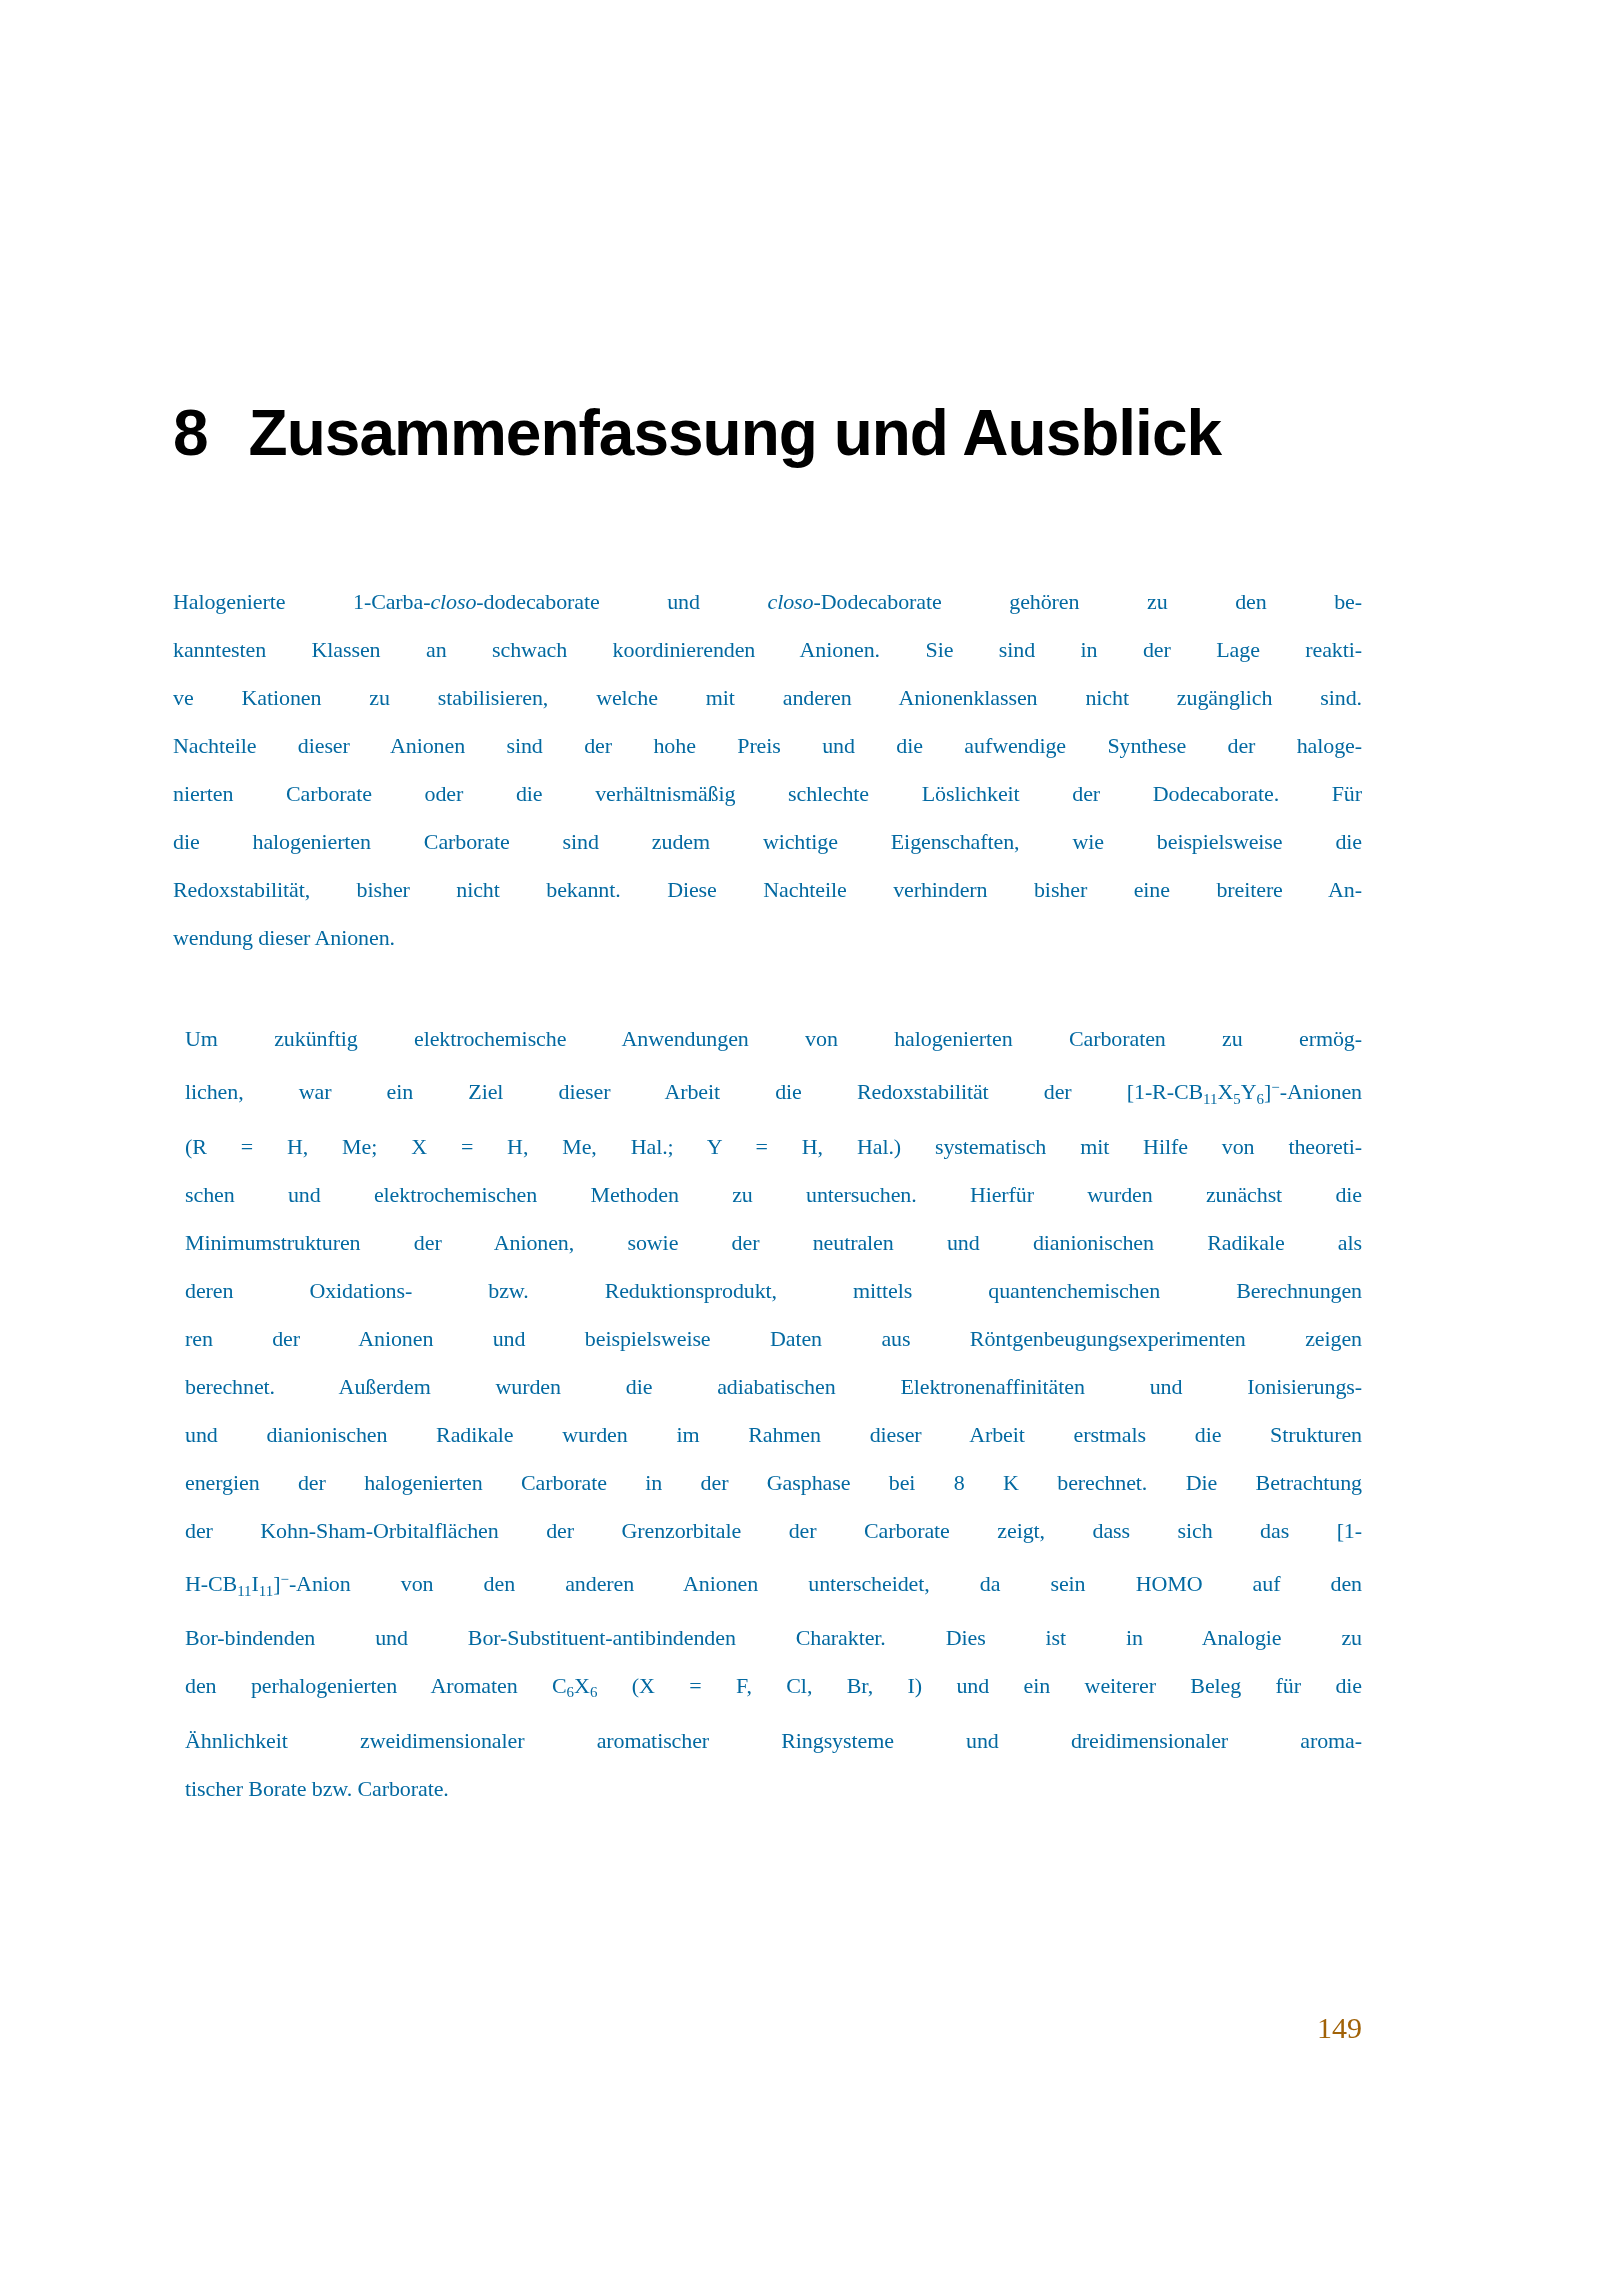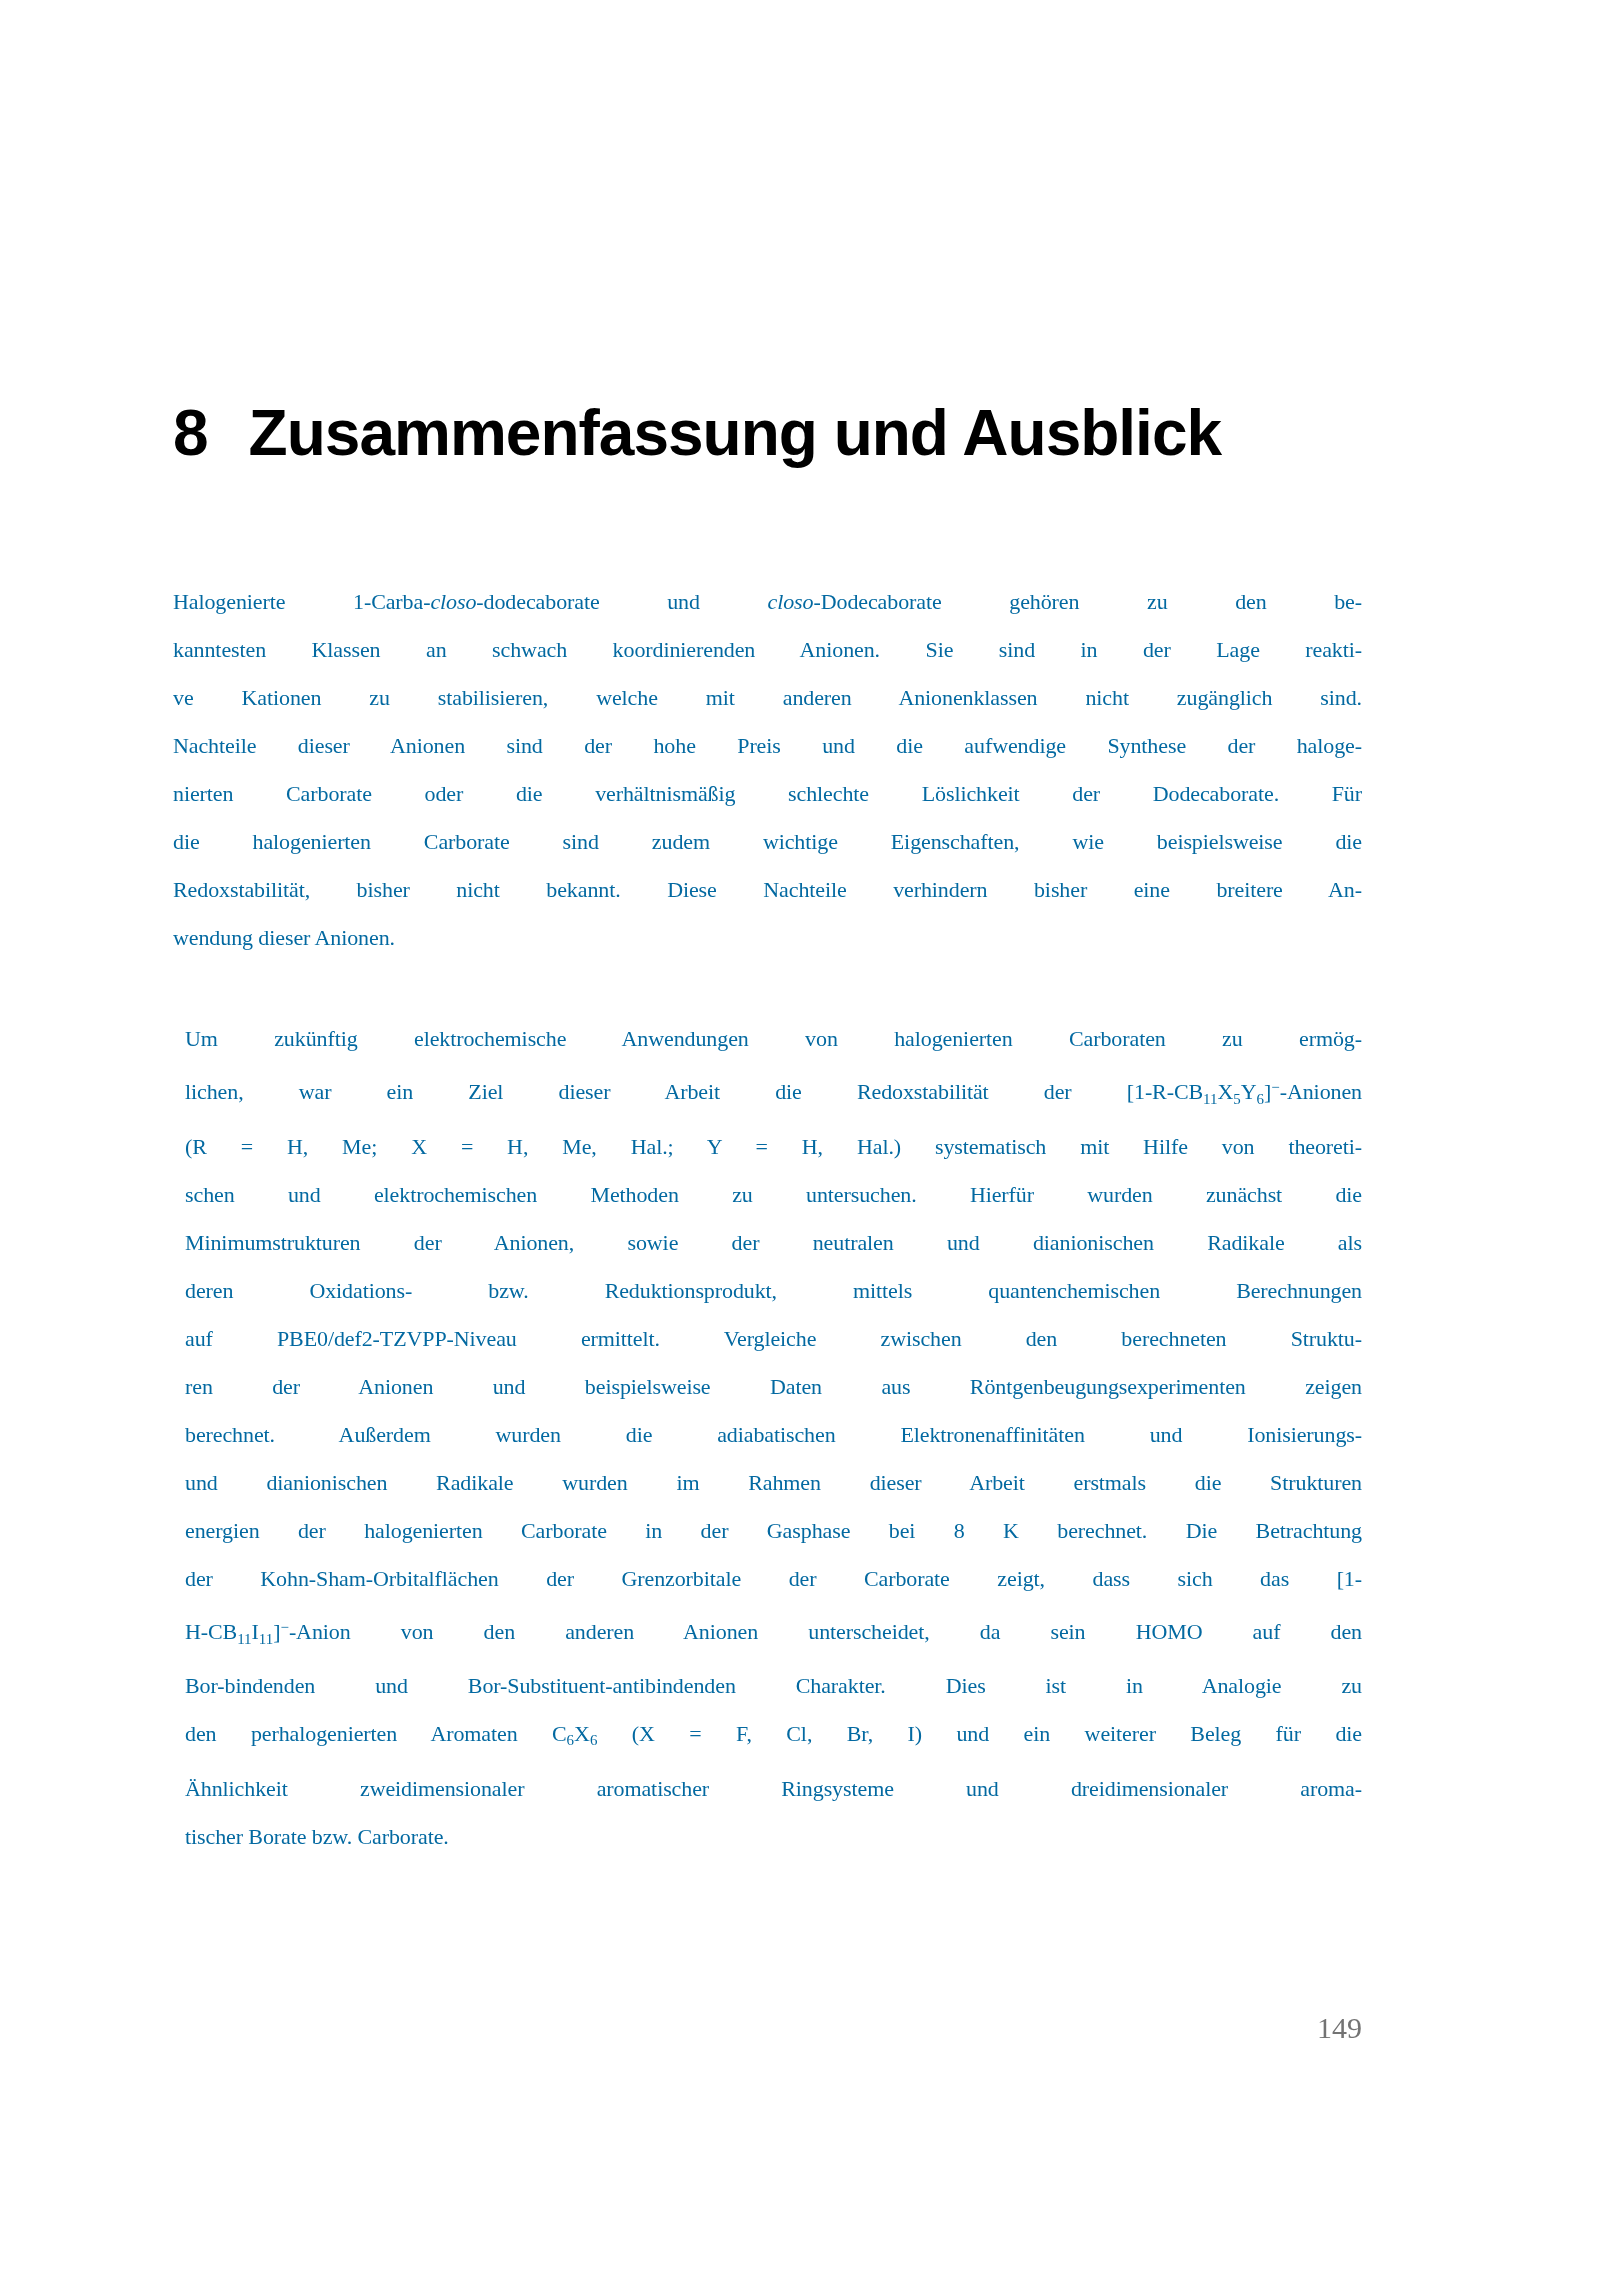--- a/index.html
+++ b/index.html
@@ -50,21 +50,21 @@
   }
   .it { font-style: italic; }
   .sub { font-size: 0.68em; vertical-align: -0.28em; letter-spacing: 0; }
   .sup { font-size: 0.68em; vertical-align: 0.5em; letter-spacing: 0; }
   .page-number {
     position: absolute;
     right: 259px;
     top: 2011px;
     font-family: "Liberation Serif", serif;
     font-size: 30px;
-    color: #737373;
+    color: #a16207;
   }
 </style>
 </head>
 <body>
 
 <div class="page">
 
   <h1 class="chapter-heading">
     <span class="chapter-number">8</span>
     <span class="chapter-title">Zusammenfassung und Ausblick</span>
@@ -81,21 +81,20 @@
         <div class="line"><span>Redoxstabilität, bisher nicht bekannt. Diese Nachteile verhindern bisher eine breitere An-</span></div>
         <div class="line last"><span>wendung dieser Anionen.</span></div>
       </div>
       <div class="para">
         <div class="line"><span>Um zukünftig elektrochemische Anwendungen von halogenierten Carboraten zu ermög-</span></div>
         <div class="line"><span>lichen, war ein Ziel dieser Arbeit die Redoxstabilität der [1-R-CB</span><span class="sub">11</span><span>X</span><span class="sub">5</span><span>Y</span><span class="sub">6</span><span>]</span><span class="sup">−</span><span>-Anionen</span></div>
         <div class="line"><span>(R = H, Me; X = H, Me, Hal.; Y = H, Hal.) systematisch mit Hilfe von theoreti-</span></div>
         <div class="line"><span>schen und elektrochemischen Methoden zu untersuchen. Hierfür wurden zunächst die</span></div>
         <div class="line"><span>Minimumstrukturen der Anionen, sowie der neutralen und dianionischen Radikale als</span></div>
         <div class="line"><span>deren Oxidations- bzw. Reduktionsprodukt, mittels quantenchemischen Berechnungen</span></div>
-        <div class="line"><span>auf PBE0/def2-TZVPP-Niveau ermittelt. Vergleiche zwischen den berechneten Struktu-</span></div>
         <div class="line"><span>ren der Anionen und beispielsweise Daten aus Röntgenbeugungsexperimenten zeigen</span></div>
         <div class="line"><span>berechnet. Außerdem wurden die adiabatischen Elektronenaffinitäten und Ionisierungs-</span></div>
         <div class="line"><span>und dianionischen Radikale wurden im Rahmen dieser Arbeit erstmals die Strukturen</span></div>
         <div class="line"><span>energien der halogenierten Carborate in der Gasphase bei 8 K berechnet. Die Betrachtung</span></div>
         <div class="line"><span>der Kohn-Sham-Orbitalflächen der Grenzorbitale der Carborate zeigt, dass sich das [1-</span></div>
         <div class="line"><span>H-CB</span><span class="sub">11</span><span>I</span><span class="sub">11</span><span>]</span><span class="sup">−</span><span>-Anion von den anderen Anionen unterscheidet, da sein HOMO auf den</span></div>
         <div class="line"><span>Bor-bindenden und Bor-Substituent-antibindenden Charakter. Dies ist in Analogie zu</span></div>
         <div class="line"><span>den perhalogenierten Aromaten C</span><span class="sub">6</span><span>X</span><span class="sub">6</span><span> (X = F, Cl, Br, I) und ein weiterer Beleg für die</span></div>
         <div class="line"><span>Ähnlichkeit zweidimensionaler aromatischer Ringsysteme und dreidimensionaler aroma-</span></div>
         <div class="line last"><span>tischer Borate bzw. Carborate.</span></div>

